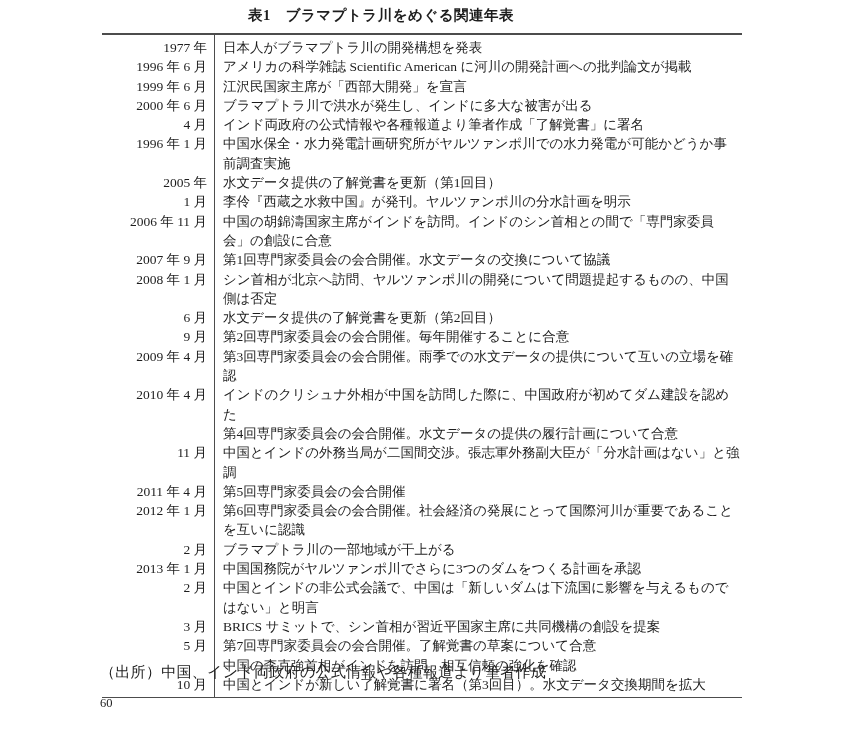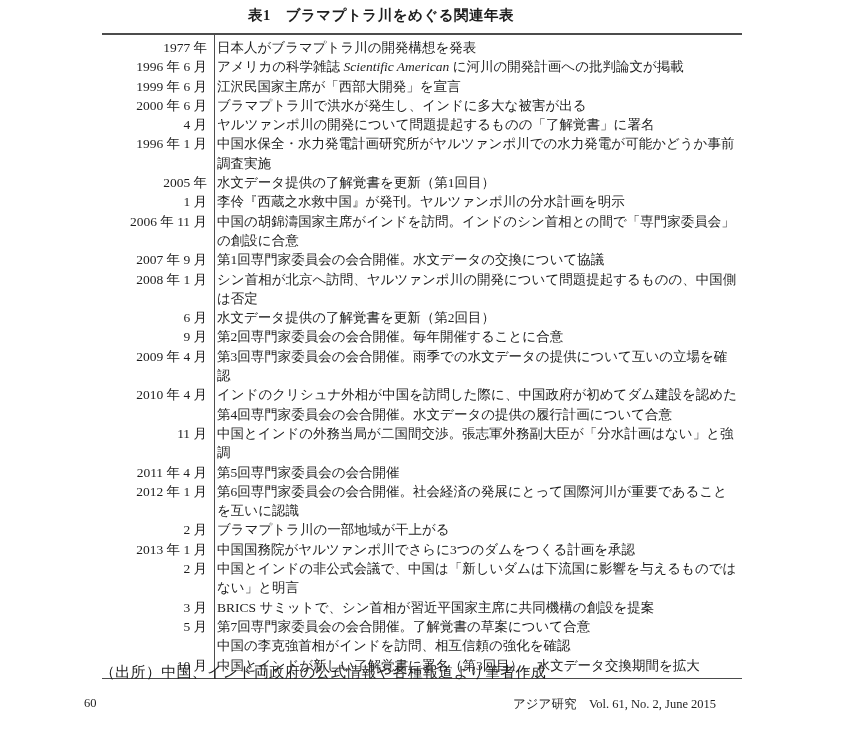--- a/index.html
+++ b/index.html
@@ -28,30 +28,30 @@
     width: 1px; background: #4c4c4c;
   }
   .row { display: flex; align-items: flex-start; }
   .cell-date {
     flex: 0 0 112px; box-sizing: border-box;
     width: 112px; padding-right: 7px;
     text-align: right; white-space: nowrap;
     font-size: 13.5px; line-height: 19.3px;
   }
   .cell-text {
-    flex: 1; padding-left: 3px; padding-right: 2px;
+    flex: 1; padding-left: 9px; padding-right: 2px;
     font-size: 13.5px; line-height: 19.3px;
   }
-  .cell-text .it { font-style: italic; }
+  .cell-text .it { }
   .source-note {
     position: absolute; top: 663px; left: 100px;
     font-size: 15px; letter-spacing: 0.3px;
   }
   .page-number {
-    position: absolute; top: 696px; left: 84px;
+    position: absolute; top: 696px; left: 100px;
     font-size: 12.5px;
   }
   .journal-ref {
     position: absolute; top: 696px; left: 513px;
     font-size: 12.5px;
   }
 </style>
 </head>
 <body>
 
@@ -78,21 +78,21 @@
     </div>
 
     <div class="row">
       <div class="cell-date">2000 年 6 月</div>
       <div class="cell-text"><span>ブラマプトラ川で洪水が発生し、インドに多大な被害が出る</span></div>
     </div>
 
 
     <div class="row">
       <div class="cell-date">4 月</div>
-      <div class="cell-text"><span>ヤルツァンポ川の開発について問題提起するものの「了解覚書」に署名</span></div>
+      <div class="cell-text"><span>インド両政府の公式情報や各種報道より筆者作成「了解覚書」に署名</span></div>
     </div>
 
     <div class="row">
       <div class="cell-date">1996 年 1 月</div>
       <div class="cell-text"><span>中国水保全・水力発電計画研究所がヤルツァンポ川での水力発電が可能かどうか事前調査実施</span></div>
     </div>
 
     <div class="row">
       <div class="cell-date">2005 年</div>
       <div class="cell-text"><span>水文データ提供の了解覚書を更新（第1回目）</span></div>
@@ -192,15 +192,14 @@
       <div class="cell-date">10 月</div>
       <div class="cell-text"><span>中国とインドが新しい了解覚書に署名（第3回目）。水文データ交換期間を拡大</span></div>
     </div>
   </div>
   </div>
 
   <div class="source-note">（出所）中国、インド両政府の公式情報や各種報道より筆者作成</div>
 
   <div class="page-number">60</div>
 
-  <div class="journal-ref">アジア研究　Vol. 61, No. 2, June 2015</div>
 
 </div>
 
 </body></html>

